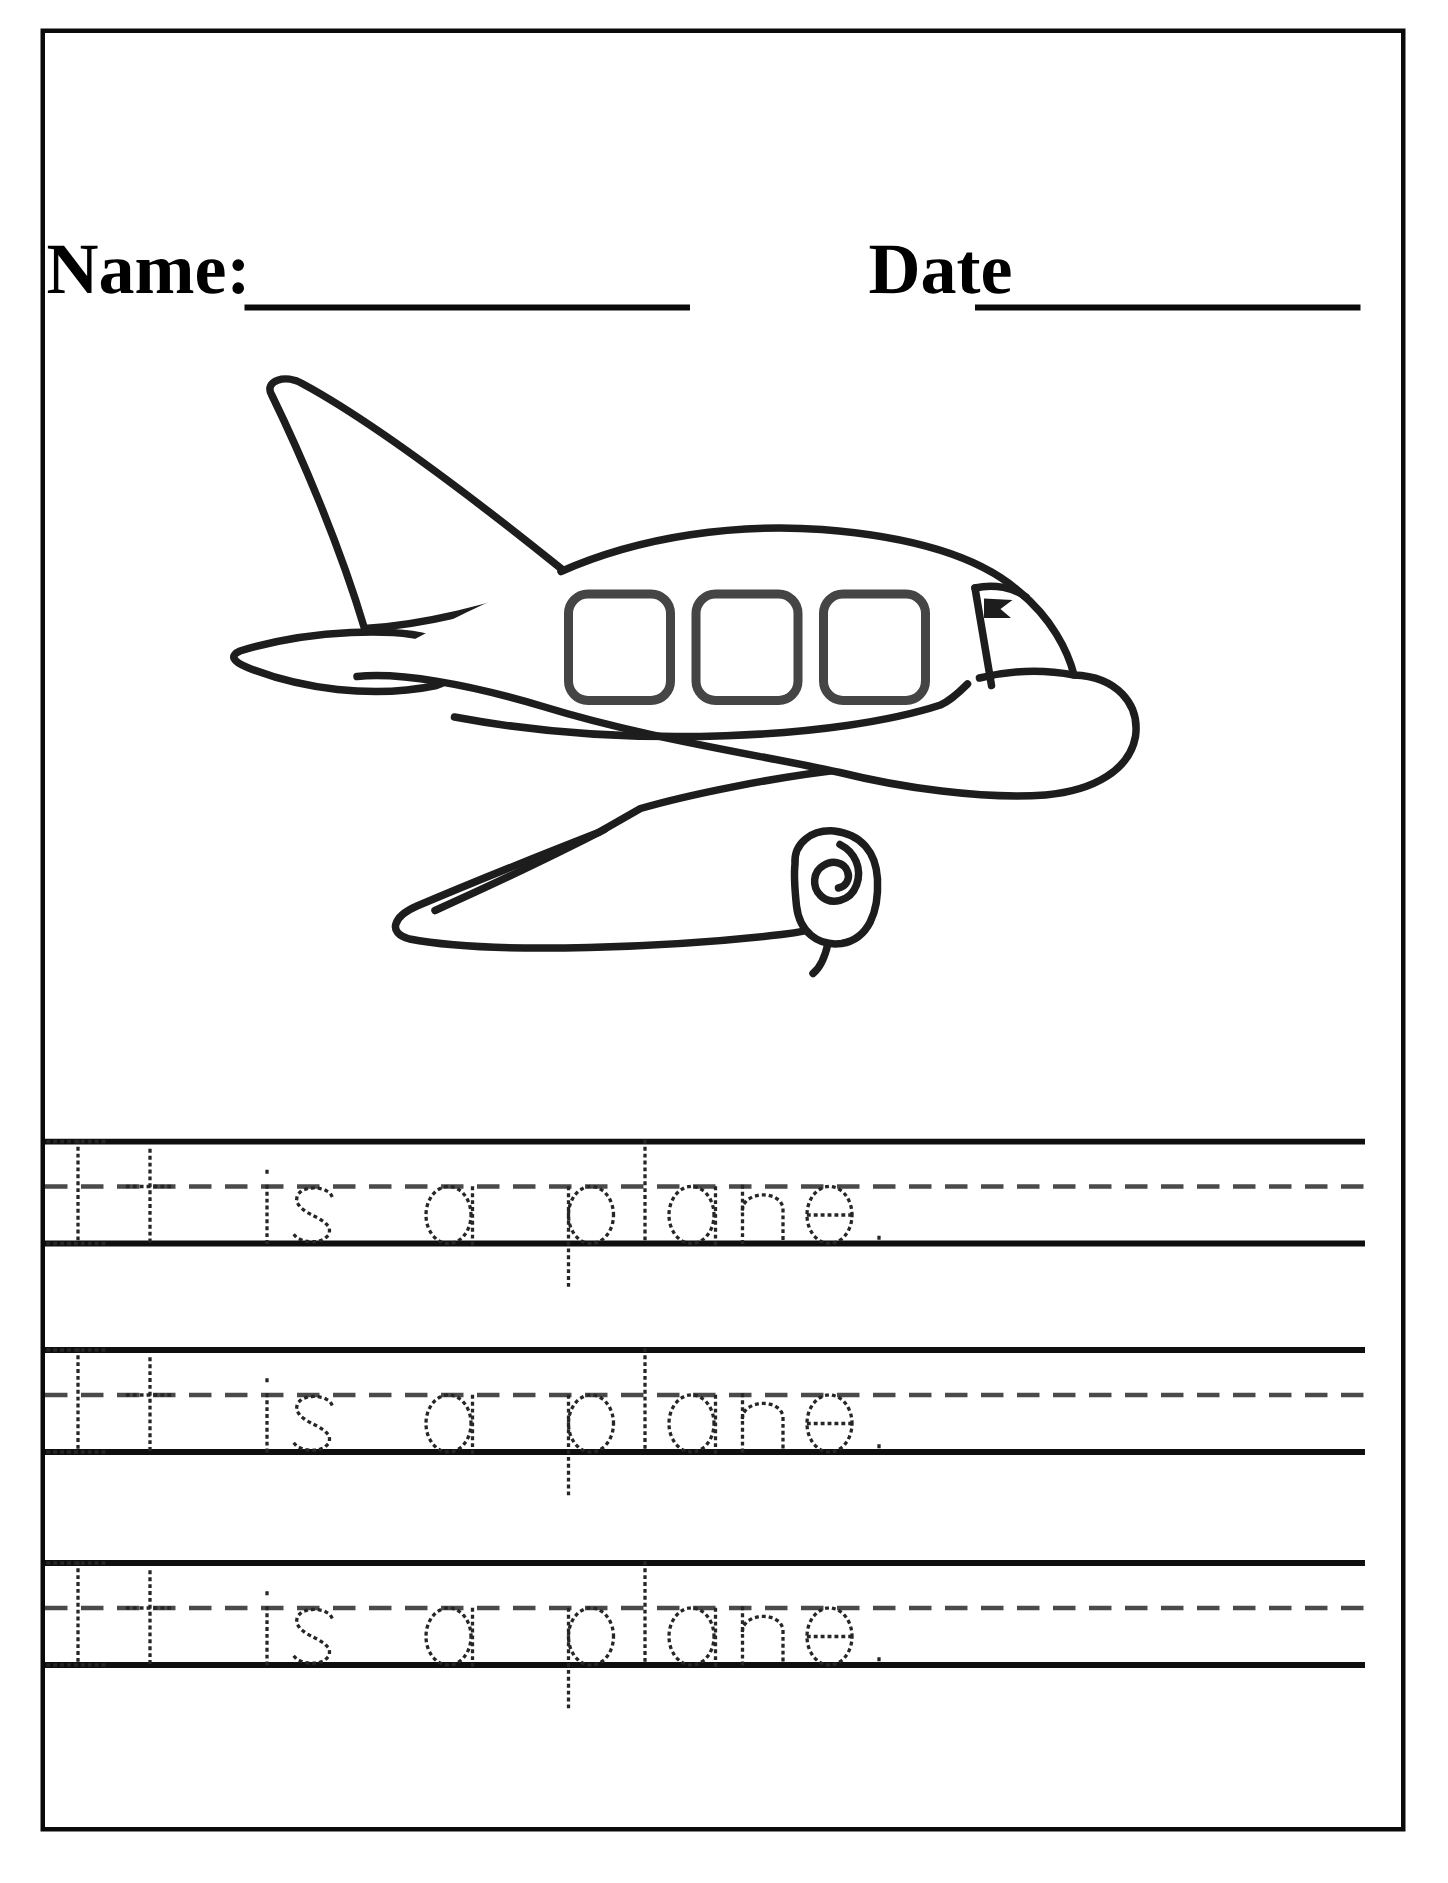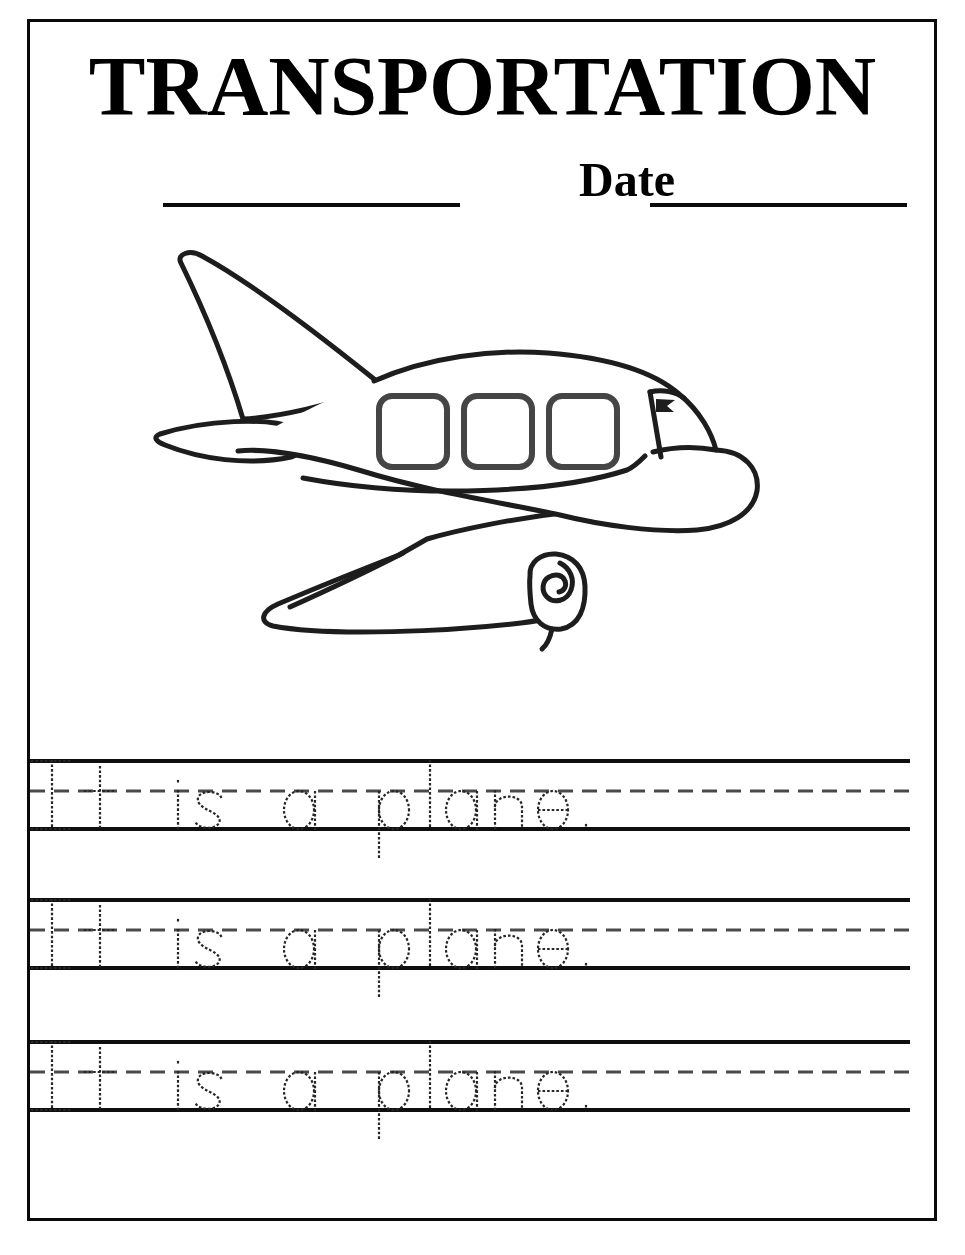--- a/index.html
+++ b/index.html
@@ -41,22 +41,22 @@
     stroke-dasharray:0.4 4.2;stroke-linecap:square;stroke-linejoin:round;
   }
 </style>
 </head>
 <body>
 
 <div class="sheet">
 
   <div class="page-frame"></div>
 
-  <div class="worksheet-title">TRANSPORTATION</div>
-
+
+  <div class="field-label name-label">Name:</div>
   <div class="blank-line name-blank"></div>
 
   <div class="field-label date-label">Date</div>
   <div class="blank-line date-blank"></div>
 
   <svg class="plane-box" viewBox="140 245 630 410" role="img" aria-label="Black and white cartoon airplane coloring drawing with three square windows, tail fin, swept wing and engine">
 
     <g>
       <path class="fillw" d="M181,263 C176,254 190,249 202,256 C250,282 318,334 374,379 L377,387 C330,406 278,417 243,419 C226,362 200,302 181,263 Z"></path>
       <path class="ln" d="M181,263 C176,254 190,249 202,256 C250,282 318,334 374,379 L377,387 C330,406 278,417 243,419 C226,362 200,302 181,263 Z"></path>

